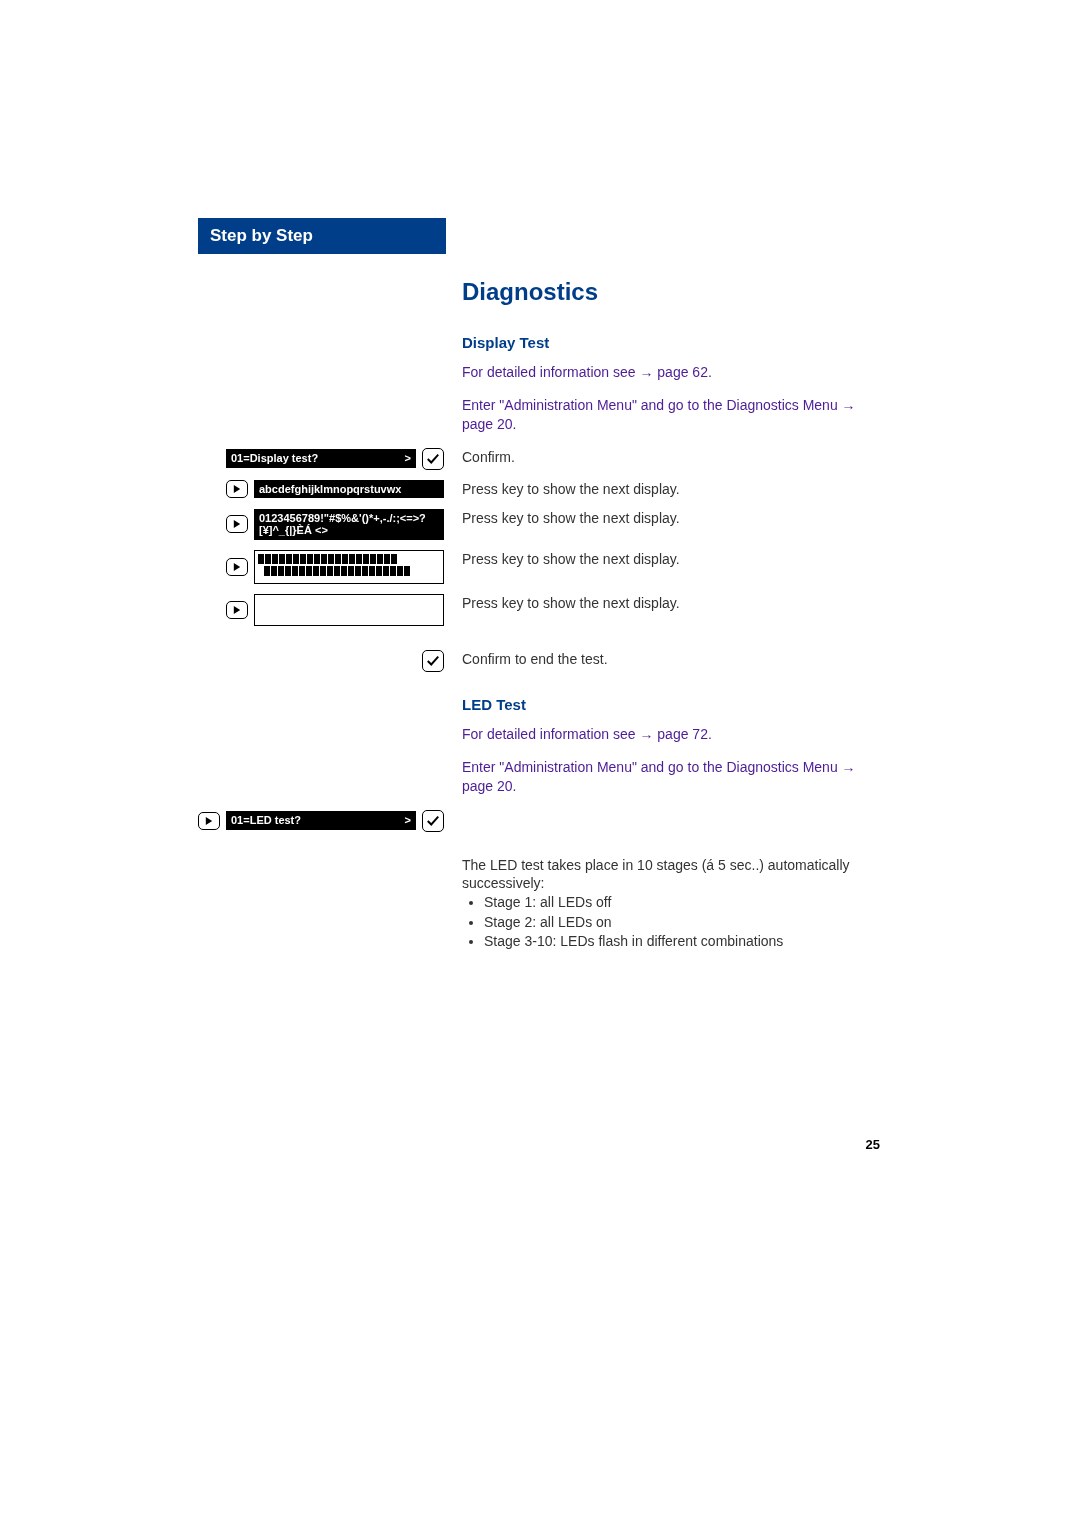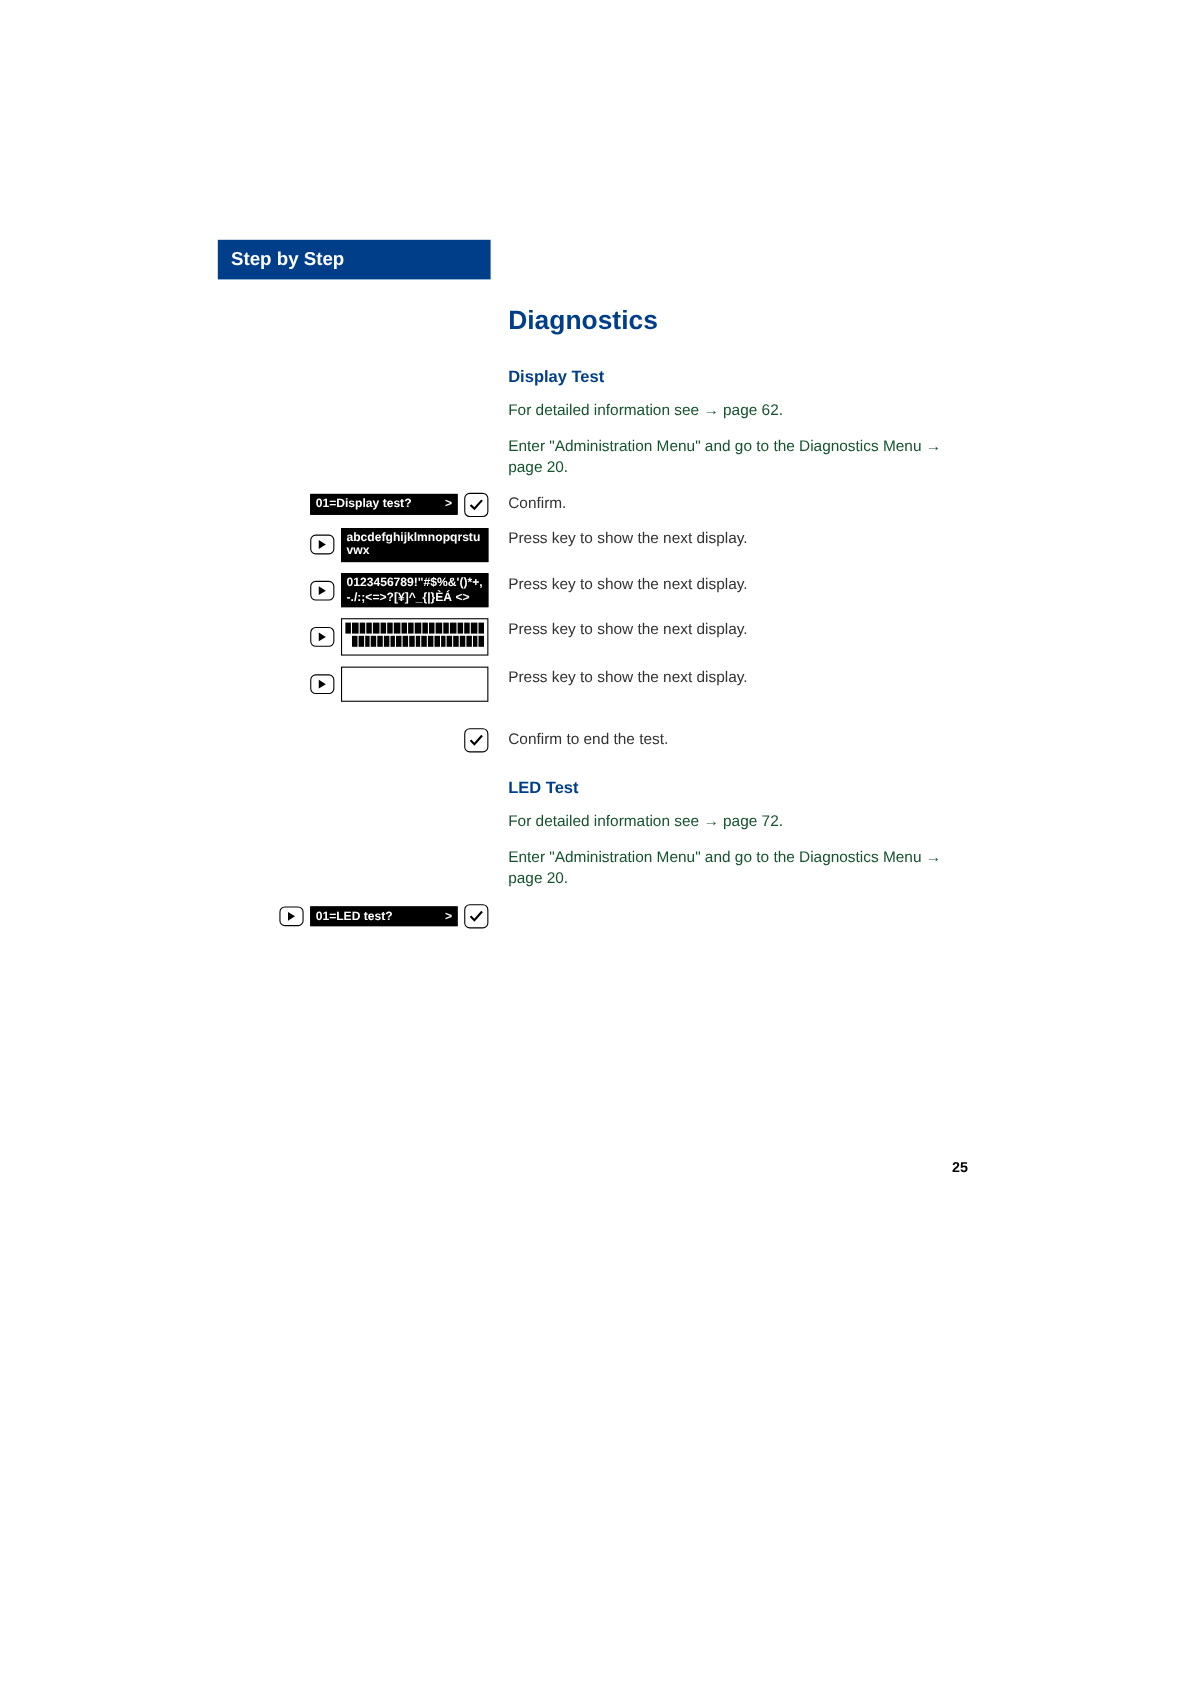--- a/index.html
+++ b/index.html
@@ -7,31 +7,31 @@
   .page { position: absolute; left: 198px; top: 218px; width: 682px; }
   .header-row { display: flex; justify-content: space-between; border-bottom: 2px solid #000; padding-bottom: 6px; margin-bottom: 28px; }
   .hdr-left { font-size: 14px; font-weight: bold; color: #000; }
   .hdr-right { font-size: 14px; font-weight: bold; color: #000; }
   .stepbar { background: #003e8a; color: #fff; font-weight: bold; font-size: 17px; padding: 8px 12px; width: 248px; margin-bottom: 24px; }
   .two-col { display: flex; justify-content: center; }
   .left-col { width: 246px; flex-shrink: 0; }
   .right-col { flex: 1; padding-left: 18px; }
   .h1 { color: #003e8a; font-size: 24px; font-weight: bold; margin-bottom: 28px; }
   .h2 { color: #003e8a; font-size: 15px; font-weight: bold; margin-bottom: 12px; }
-  .p { font-size: 14px; color: #14532d; margin-bottom: 14px; line-height: 1.35; }
+  .p { font-size: 14px; color: #4c1d95; margin-bottom: 14px; line-height: 1.35; }
   .p-tight { font-size: 14px; color: #333; line-height: 1.35; }
   .arrow { font-weight: bold; }
   .step-row { display: flex; align-items: flex-start; margin-bottom: 10px; }
   .step-left { width: 246px; flex-shrink: 0; display: flex; align-items: center; justify-content: flex-end; gap: 6px; }
   .step-right { flex: 1; padding-left: 18px; font-size: 14px; color: #333; line-height: 1.35; }
   .icon-play { width: 22px; height: 18px; border: 1.5px solid #000; border-radius: 5px; display: flex; align-items: center; justify-content: center; flex-shrink: 0; }
   .icon-play svg { width: 8px; height: 10px; }
   .icon-check { width: 22px; height: 22px; border: 1.5px solid #000; border-radius: 5px; display: flex; align-items: center; justify-content: center; flex-shrink: 0; }
   .icon-check svg { width: 14px; height: 14px; }
-  .disp-box { border: 1.5px solid #000; background: #fff; width: 134px; min-height: 18px; padding: 2px 4px; font-size: 11px; font-weight: bold; color: #000; line-height: 1.15; word-break: break-all; position: relative; }
+  .disp-box { border: 1.5px solid #000; background: #fff; width: 190px; min-height: 18px; padding: 2px 4px; font-size: 11px; font-weight: bold; color: #000; line-height: 1.15; word-break: break-all; position: relative; }
   .disp-box.inv { background: #000; color: #fff; }
   .disp-gt { position: absolute; right: 4px; top: 2px; }
   .disp-box.blocks { height: 34px; padding: 3px; }
   .blocks-row { display: flex; gap: 1px; margin-bottom: 2px; }
   .blk { width: 6px; height: 10px; background: #000; }
   .blk-row2 { margin-left: 6px; }
   .disp-box.empty { height: 32px; }
   ul.stages { list-style: disc; padding-left: 22px; font-size: 14px; color: #333; line-height: 1.4; }
   .pagenum { position: absolute; right: 0; bottom: -200px; font-size: 13px; font-weight: bold; }
   .spacer-md { height: 14px; }
@@ -211,15 +211,26 @@
             <path d="M2 8 L6 12 L14 3" stroke="#000" stroke-width="2.2" fill="none"></path>
           </svg>
         </div>
     </div>
     <div class="step-right">
     </div>
   </div>
 
   <div class="spacer-md"></div>
 
+  <div class="two-col">
+    <div class="left-col"></div>
+    <div class="right-col">
+      <div class="p-tight">The LED test takes place in 10 stages (á 5 sec..) automatically successively:</div>
+      <ul class="stages">
+        <li>Stage 1: all LEDs off</li>
+        <li>Stage 2: all LEDs on</li>
+        <li>Stage 3-10: LEDs flash in different combinations</li>
+      </ul>
+    </div>
+  </div>
 
   <div class="pagenum">25</div>
 </div>
 
 </body></html>

